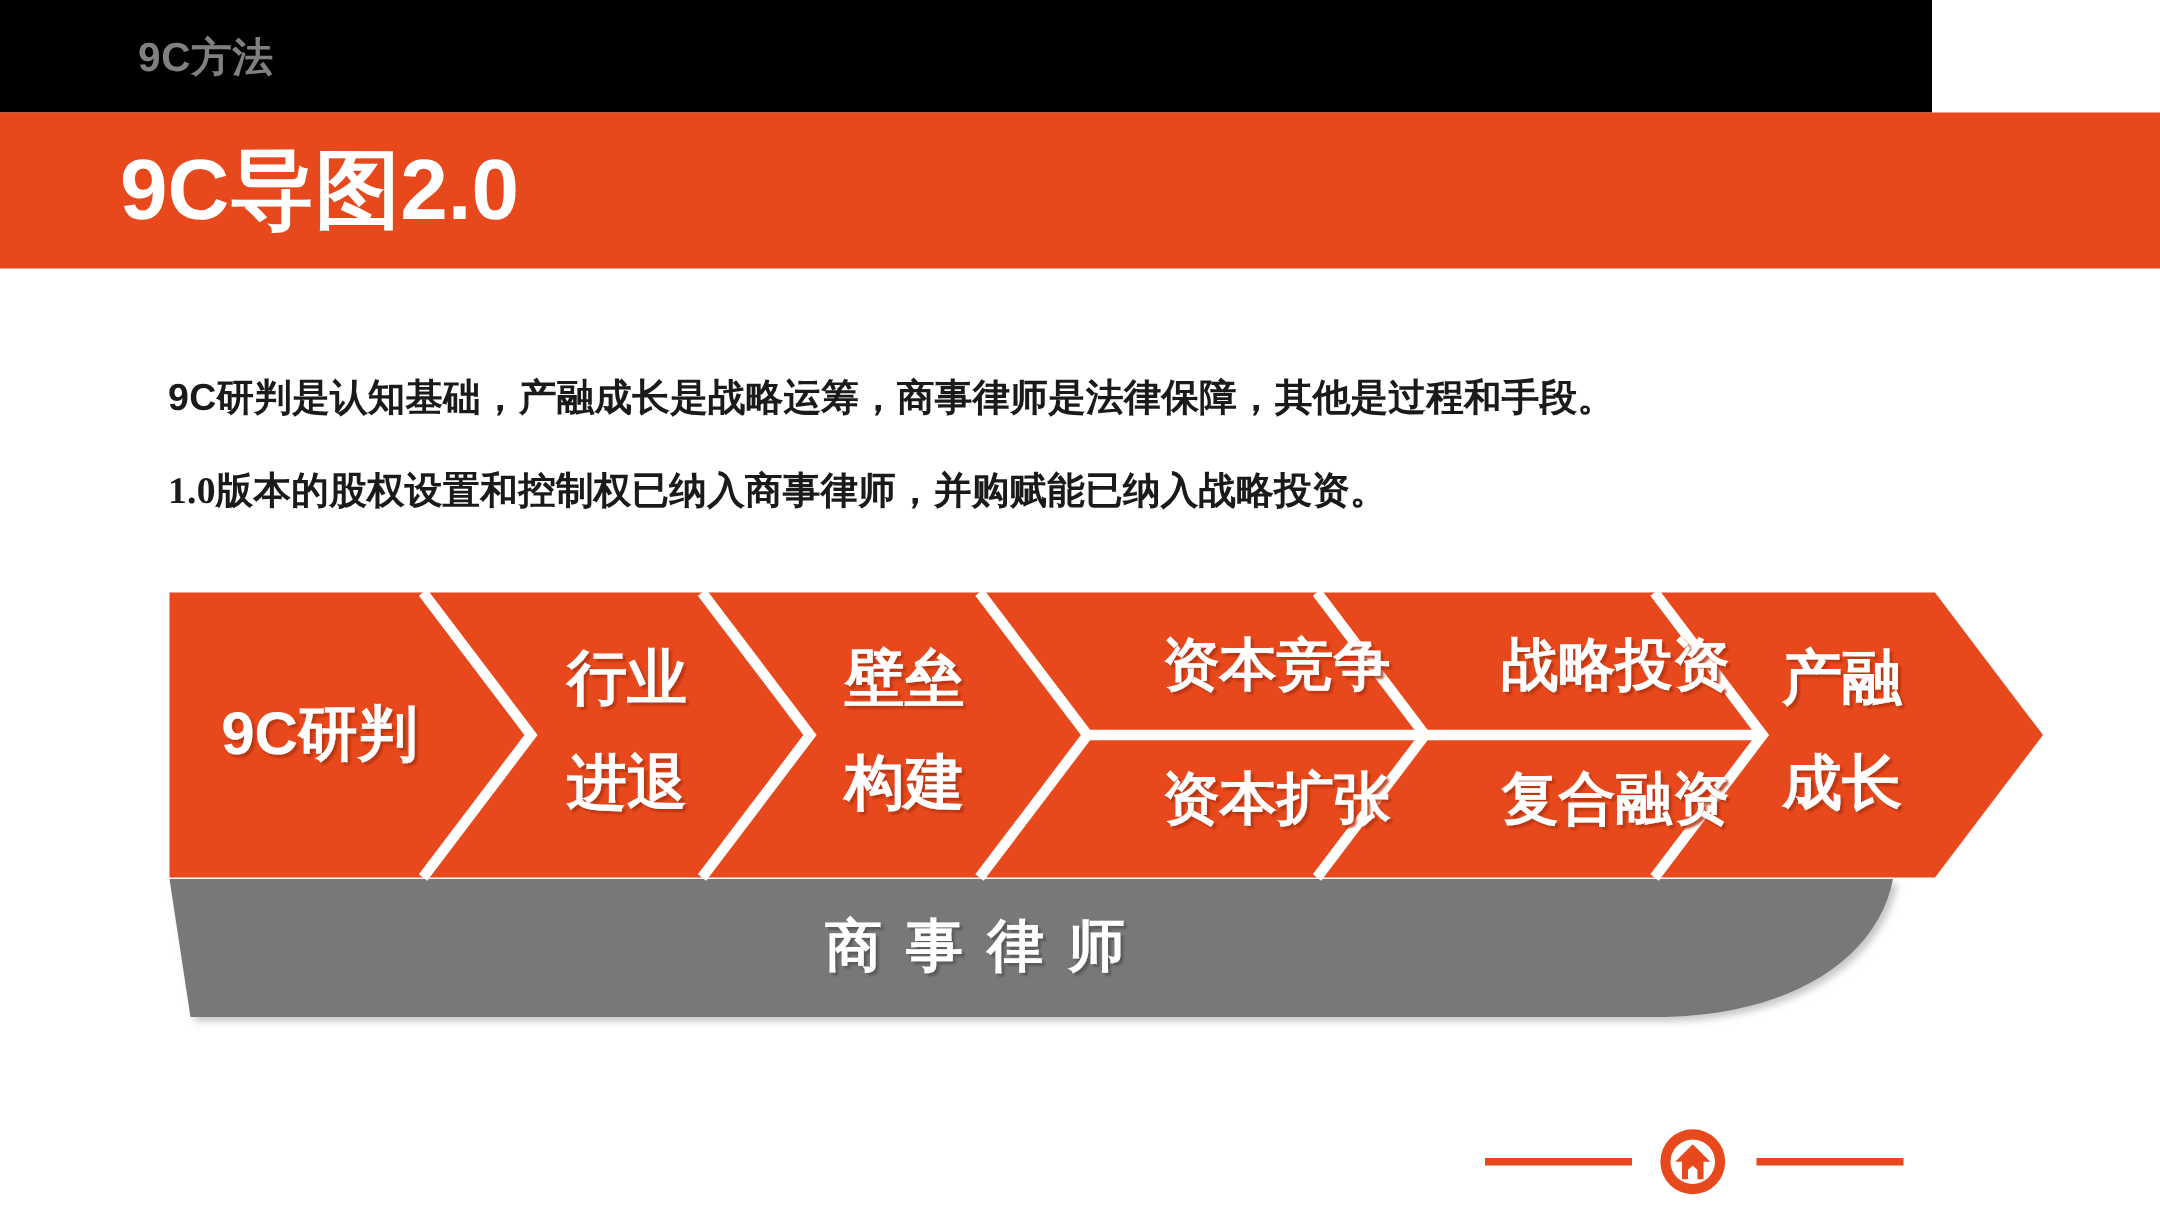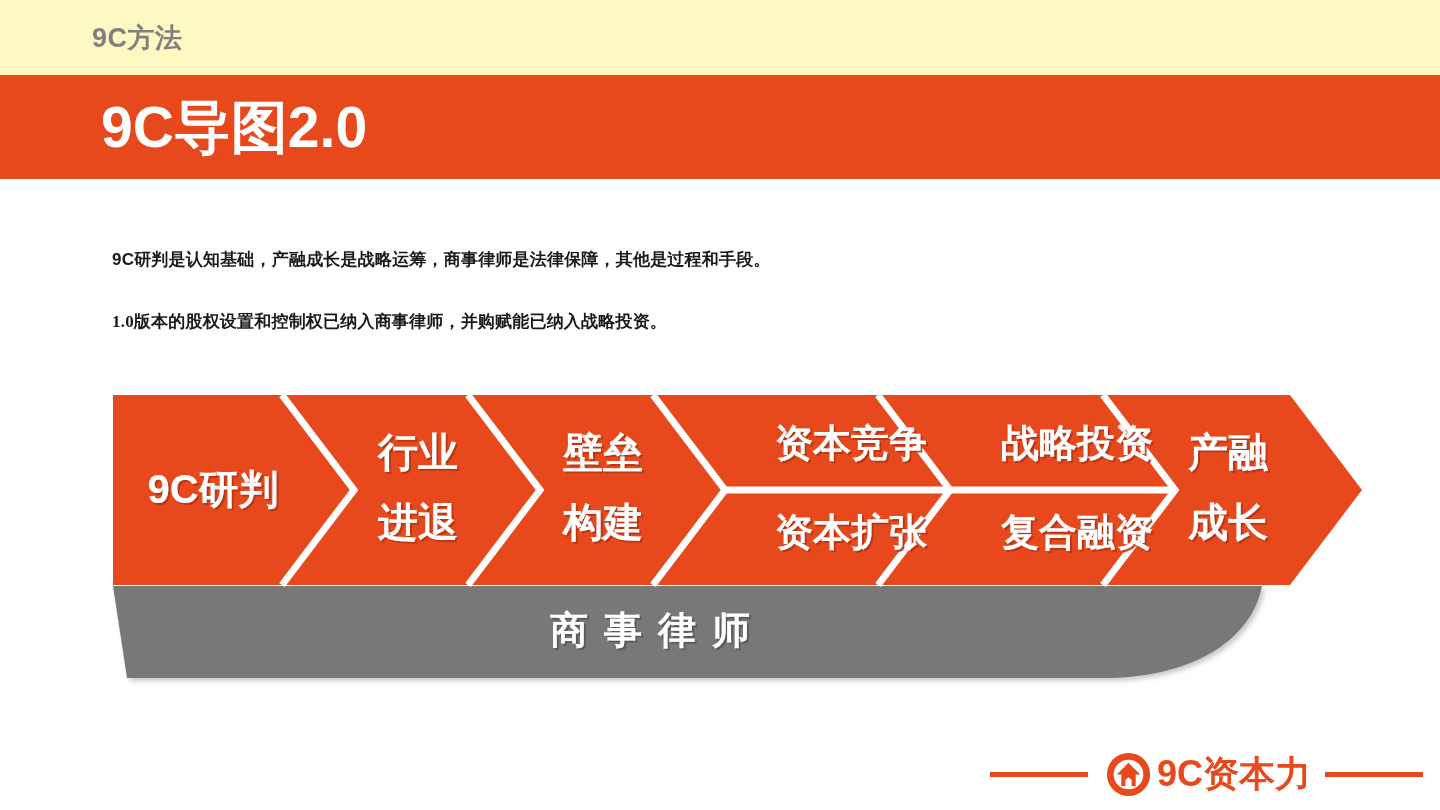--- a/index.html
+++ b/index.html
@@ -13,23 +13,23 @@
     background: #ffffff;
     font-family: "Liberation Sans", "DejaVu Sans", sans-serif;
     overflow: hidden;
     position: relative;
   }
 
   
   #eyebrow-bar {
     position: absolute;
     left: 0; top: 0;
-    width: 1440px;
+    width: 1288px;
     height: 75px;
-    background: #fef9c3;
+    background: #000000;
     box-sizing: border-box;
   }
   #eyebrow-label {
     position: absolute;
     left: 92px;
     top: 20px;
     font-size: 27px;
     font-weight: bold;
     color: #808080;
     letter-spacing: 0.5px;
@@ -39,35 +39,35 @@
   
   #title-band {
     position: absolute;
     left: 0; top: 75px;
     width: 1440px;
     height: 104px;
     background: #e8491c;
   }
   #title-text {
     position: absolute;
-    left: 101px;
+    left: 80px;
     top: 21px;
     font-size: 57px;
     font-weight: bold;
     color: #ffffff;
     letter-spacing: 0px;
     white-space: nowrap;
     line-height: 62px;
   }
 
   
   .body-line {
     position: absolute;
     left: 112px;
-    font-size: 17px;
+    font-size: 25px;
     font-weight: bold;
     color: #1a1a1a;
     letter-spacing: 0.2px;
     white-space: nowrap;
   }
   #body-line-1 { top: 248px; }
   #body-line-2 { top: 310px; font-family: Liberation Serif, serif; }
 
   
   #diagram {
@@ -231,16 +231,15 @@
 
 <div id="footer-logo">
   <div class="logo-rule" id="logo-rule-left"></div>
 
   <svg id="logo-mark" viewBox="0 0 100 100">
     <circle cx="50" cy="50" r="48" fill="#e8491c"></circle>
     <circle cx="50" cy="50" r="33" fill="#ffffff"></circle>
     <path d="M 50 24 L 76 50 L 66 50 L 66 76 L 57 76 L 57 62 L 50 56 L 43 62 L 43 76 L 34 76 L 34 50 L 24 50 Z" fill="#e8491c"></path>
   </svg>
 
-  <div id="logo-text">9C资本力</div>
 
   <div class="logo-rule" id="logo-rule-right"></div>
 </div>
 
 </body></html>

